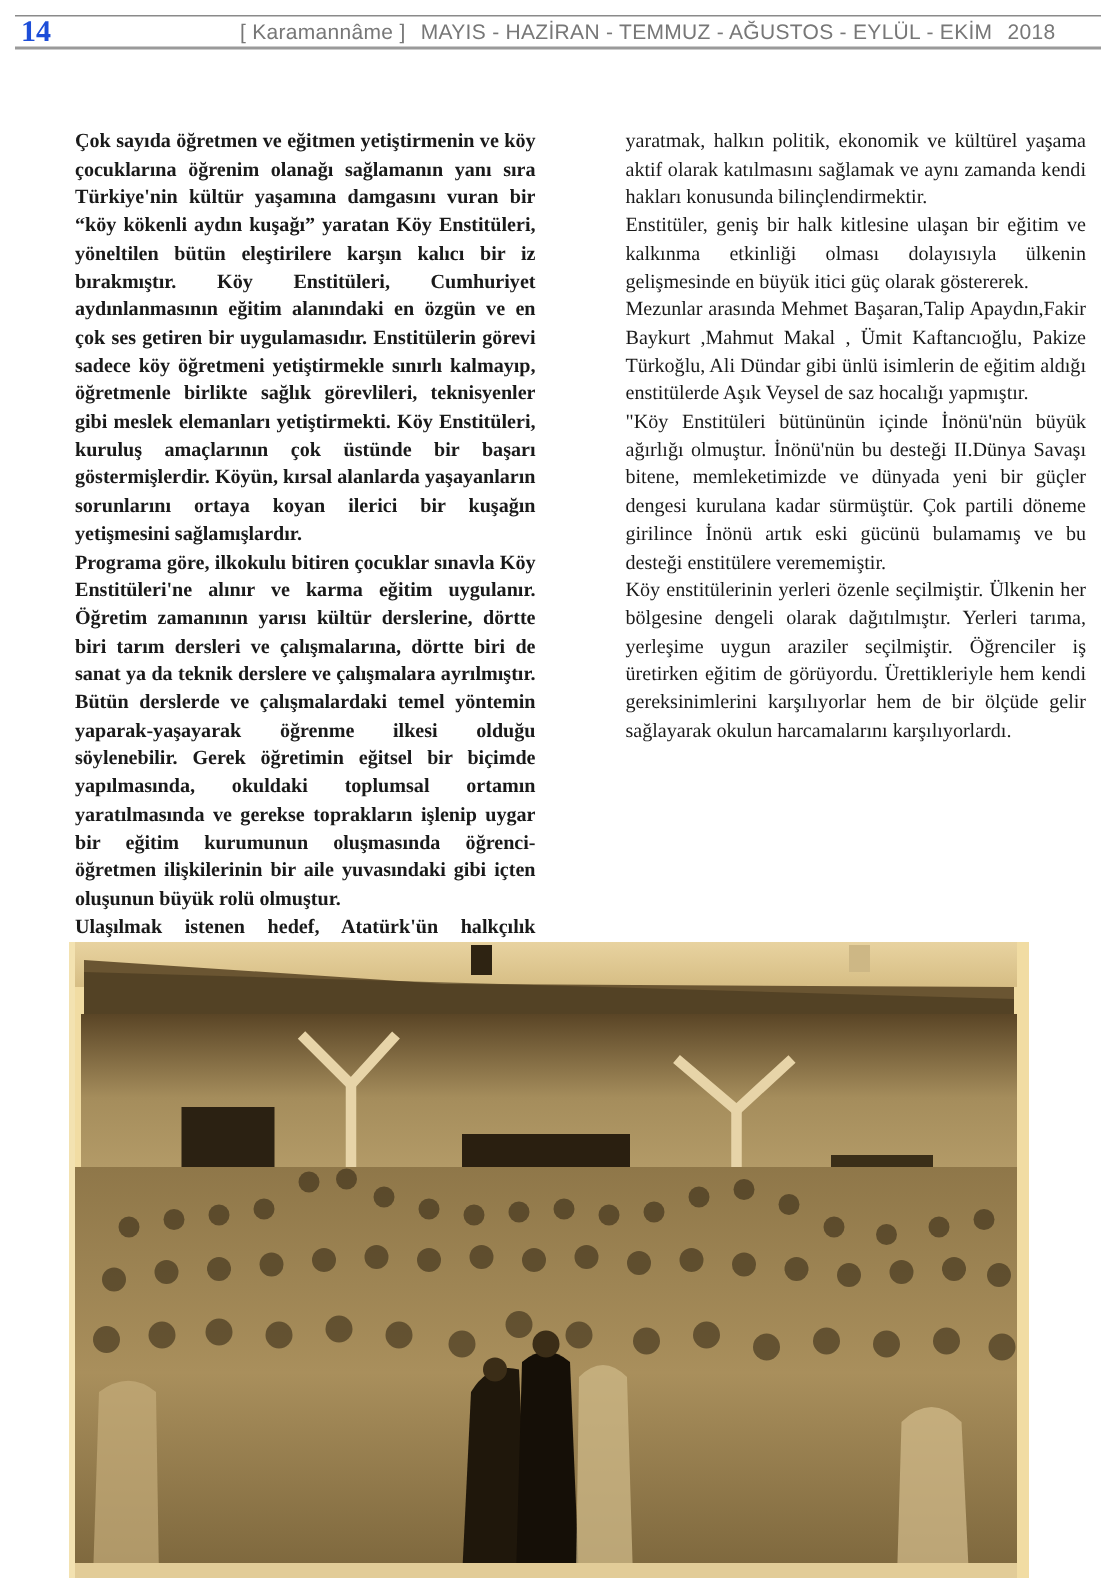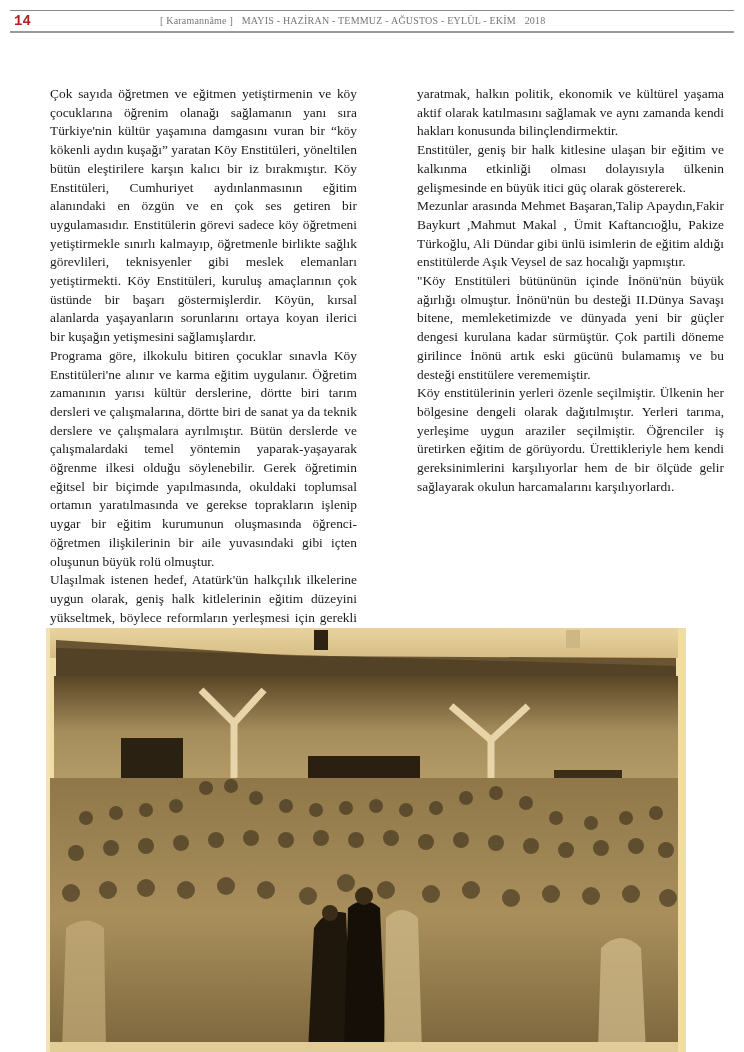--- a/index.html
+++ b/index.html
@@ -1,25 +1,25 @@
 <!DOCTYPE html>
 <html><head>
   <meta charset="utf-8">
   <style>
     html, body { margin: 0; padding: 0; background: #ffffff; }
     body { width: 744px; height: 1052px; position: relative; overflow: hidden; font-family: "Liberation Serif", serif; color: #1a1a1a; }
     .header { position: absolute; left: 10px; top: 8px; width: 724px; height: 24px; }
     .rule { position: absolute; left: 0; width: 724px; height: 1px; background: #8a8a8a; }
     .rule.top { top: 2px; }
     .rule.bottom { top: 23px; height: 2px; background: #9a9a9a; }
-    .page-num { position: absolute; left: 4px; top: 3px; font-family: Liberation Mono, monospace; font-size: 14px; font-weight: bold; color: #b91c1c; line-height: 20px; }
-    .running-head { position: absolute; left: 150px; top: 6px; font-family: Liberation Serif, serif; font-size: 10px; color: #777; letter-spacing: 0.2px; white-space: nowrap; line-height: 14px; }
+    .page-num { position: absolute; left: 4px; top: 3px; font-family: Liberation Serif, serif; font-size: 20px; font-weight: bold; color: #1d4ed8; line-height: 20px; }
+    .running-head { position: absolute; left: 150px; top: 6px; font-family: Liberation Sans, sans-serif; font-size: 14px; color: #777; letter-spacing: 0.2px; white-space: nowrap; line-height: 14px; }
     .running-head .sep { margin: 0 3px; }
     .col { position: absolute; top: 85px; width: 307px; font-size: 13.4px; line-height: 18.7px; text-align: justify; }
-    .col.left { left: 50px; }
+    .col.left { left: 50px; font-weight: bold; }
     .col.right { left: 381px; margin-left: 36px; }
     .col p { margin: 0; }
     .photo { position: absolute; left: 46px; top: 628px; width: 640px; height: 424px; overflow: hidden; background: #c9b07a; }
     .photo svg { display: block; }
   </style>
 </head>
 <body>
 
 <div class="header">
   <div class="rule top"></div>

